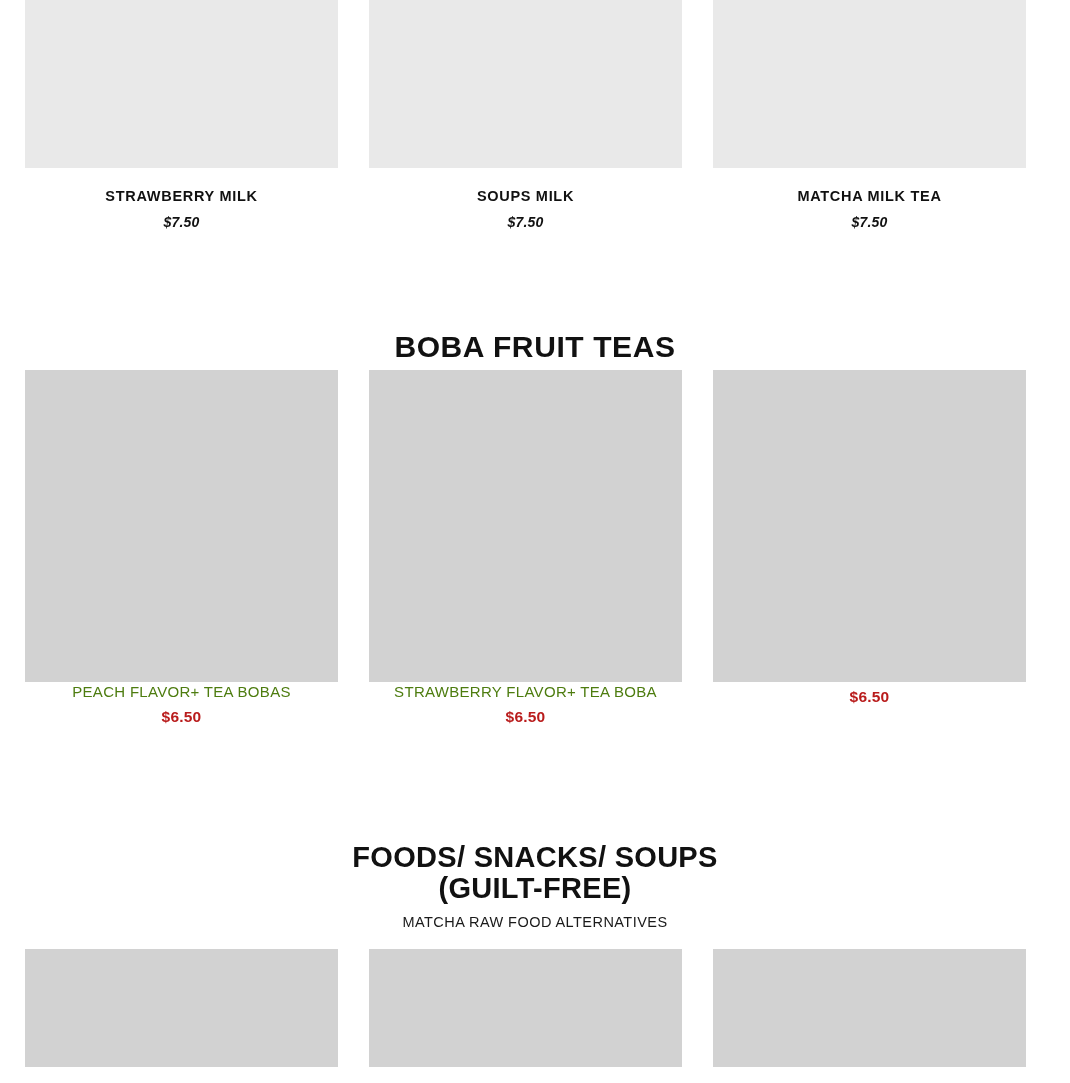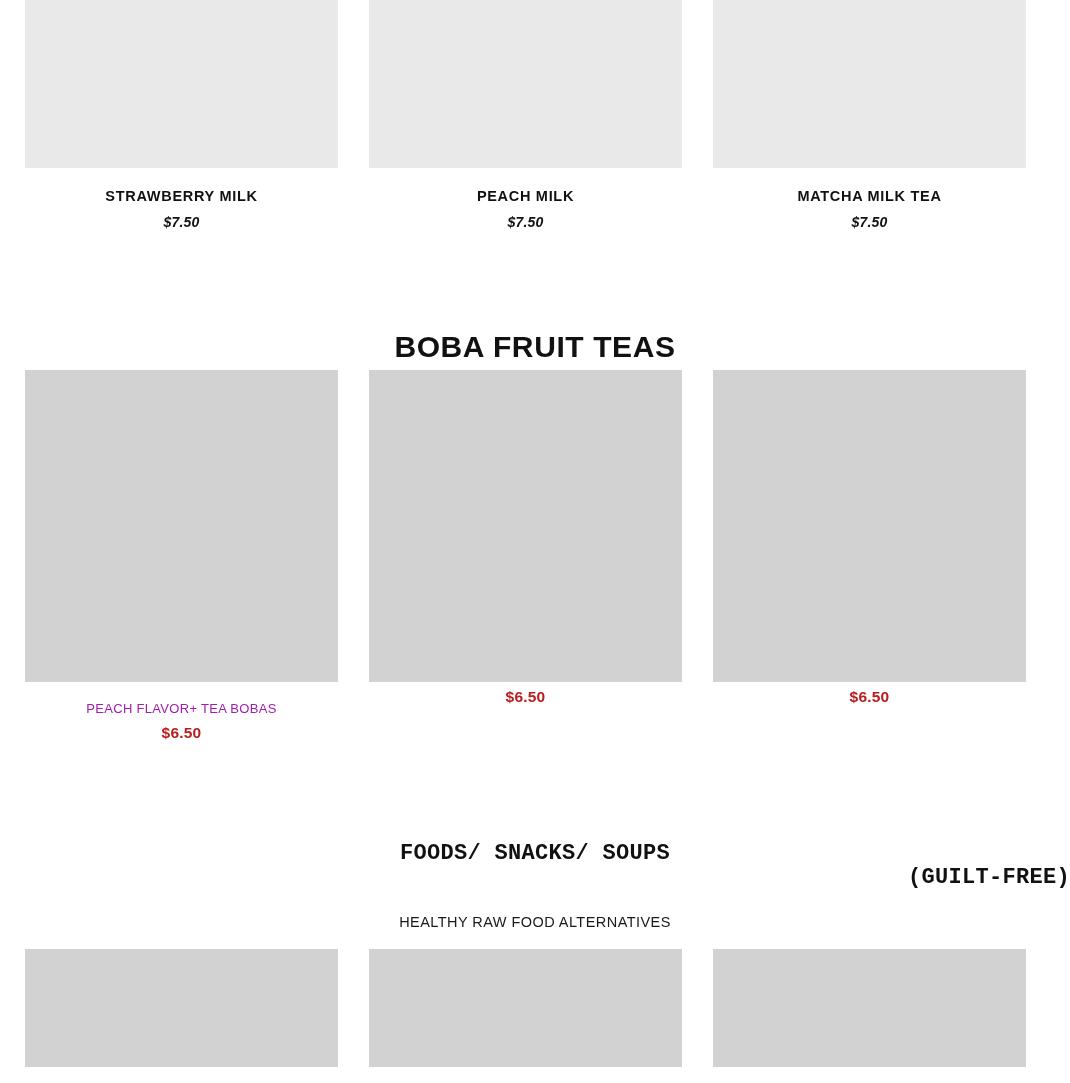--- a/index.html
+++ b/index.html
@@ -68,26 +68,25 @@
     font-weight: 700;
     font-style: italic;
     letter-spacing: 0.2px;
     color: #111111;
     line-height: 1.3;
     padding-top: 7px;
   }
 
   
   .title-regular {
-    font-size: 13px;
+    font-size: 15px;
     font-weight: 400;
     letter-spacing: 0.3px;
-    color: #a21caf;
-    line-height: 1.3;
-    padding-top: 19px;
+    color: #4d7c0f;
+    line-height: 1.3;
   }
 
   .price-bold {
     font-size: 15.5px;
     font-weight: 700;
     letter-spacing: 0.2px;
     color: #b91c1c;
     line-height: 1.3;
     padding-top: 5px;
   }
@@ -102,58 +101,57 @@
     color: #111111;
   }
 
   .heading-sm {
     font-size: 30px;
     letter-spacing: 0.6px;
     line-height: 1.2;
   }
 
   .heading-lg {
-    font-size: 22px;
+    font-size: 29px;
     letter-spacing: 0.3px;
     line-height: 1.08;
-    font-family: Liberation Mono, monospace;
   }
 
   .section-subtitle {
     position: absolute;
     left: 0;
     width: 1070px;
     text-align: center;
     font-size: 14.5px;
     font-weight: 400;
     letter-spacing: 0.45px;
     color: #1a1a1a;
   }
 
-  .heading-line-2 { display: block; text-align: right; }
+  .heading-line-2 { display: block; }
 </style>
 </head>
 <body>
 
 <div class="page">
 
   <div class="grid" style="top:-90px;">
 
     <div class="product-card">
       <div class="product-thumb light" style="height:258px;"></div>
       <div class="product-info">
         <div class="title-bold">STRAWBERRY MILK</div>
         <div class="price-italic">$7.50</div>
       </div>
     </div>
 
     <div class="product-card">
       <div class="product-thumb light" style="height:258px;"></div>
       <div class="product-info">
-        <div class="title-bold">PEACH MILK</div>
+        <div class="title-bold">SOUPS MILK</div>
         <div class="price-italic">$7.50</div>
       </div>
     </div>
 
     <div class="product-card">
       <div class="product-thumb light" style="height:258px;"></div>
       <div class="product-info">
         <div class="title-bold">MATCHA MILK TEA</div>
         <div class="price-italic">$7.50</div>
       </div>
@@ -169,39 +167,40 @@
       <div class="product-thumb" style="height:312px;"></div>
       <div class="product-info">
         <div class="title-regular">PEACH FLAVOR+ TEA BOBAS</div>
         <div class="price-bold">$6.50</div>
       </div>
     </div>
 
     <div class="product-card">
       <div class="product-thumb" style="height:312px;"></div>
       <div class="product-info">
+        <div class="title-regular">STRAWBERRY FLAVOR+ TEA BOBA</div>
         <div class="price-bold">$6.50</div>
       </div>
     </div>
 
     <div class="product-card">
       <div class="product-thumb" style="height:312px;"></div>
       <div class="product-info">
         <div class="price-bold">$6.50</div>
       </div>
     </div>
 
   </div>
 
   <div class="section-heading heading-lg" style="top:842px;">
     <span>FOODS/ SNACKS/ SOUPS</span>
     <span class="heading-line-2">(GUILT-FREE)</span>
   </div>
 
-  <div class="section-subtitle" style="top:914px;">HEALTHY RAW FOOD ALTERNATIVES</div>
+  <div class="section-subtitle" style="top:914px;">MATCHA RAW FOOD ALTERNATIVES</div>
 
   <div class="grid" style="top:949px;">
 
     <div class="product-card">
       <div class="product-thumb" style="height:312px;"></div>
     </div>
 
     <div class="product-card">
       <div class="product-thumb" style="height:312px;"></div>
     </div>

